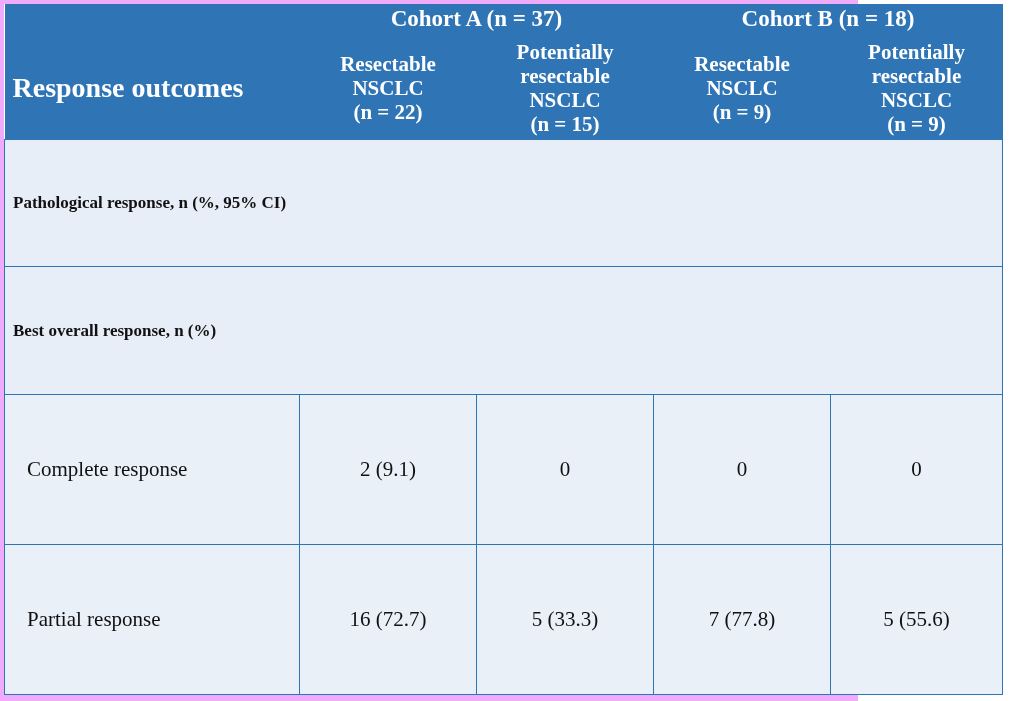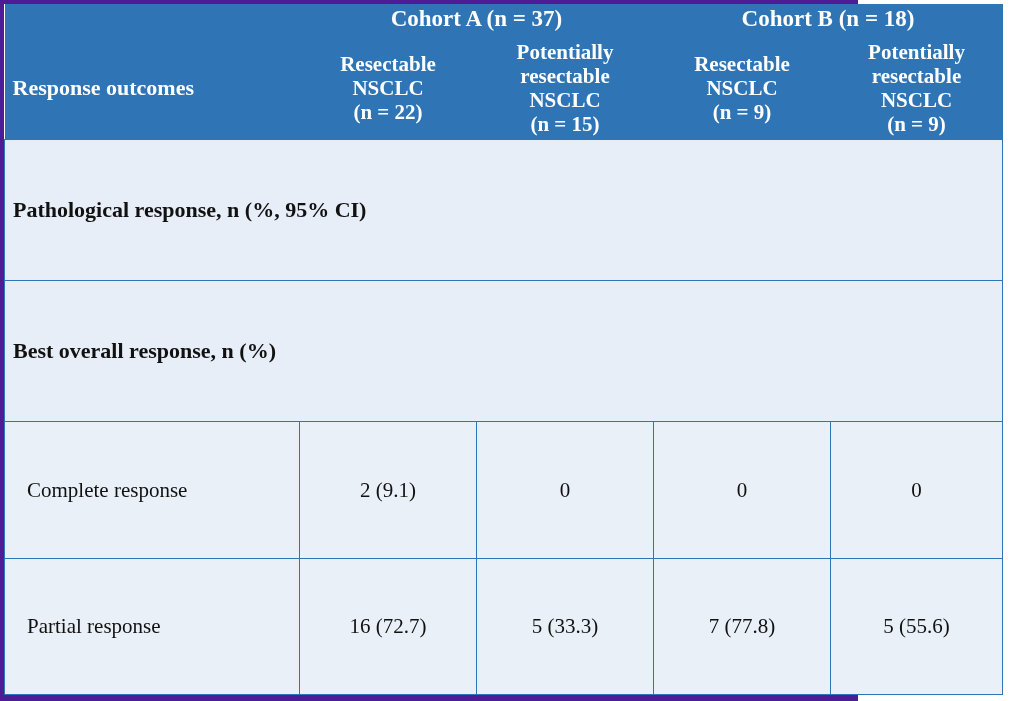--- a/index.html
+++ b/index.html
@@ -12,21 +12,21 @@
     height: 701px;
     font-family: "Liberation Serif", serif;
     overflow: hidden;
   }
   #table-frame {
     position: absolute;
     left: 0;
     top: 0;
     width: 858px;
     height: 701px;
-    background: #4c1d95;
+    background: #f0abfc;
     box-sizing: border-box;
     padding: 4px 8px 6px 4px;
   }
   table.resp-table {
     width: 100%;
     height: 100%;
     border-collapse: collapse;
     table-layout: fixed;
     background: #ffffff;
     font-size: 21px;
@@ -45,21 +45,21 @@
     font-weight: bold;
     text-align: center;
     vertical-align: middle;
     border: none;
     padding: 2px 4px;
   }
   thead td.resp-outcomes {
     text-align: left;
     vertical-align: middle;
     padding-left: 8px;
-    font-size: 22px;
+    font-size: 28px;
   }
   thead td.cohort {
     font-size: 23px;
     padding-bottom: 6px;
   }
   thead td.subhead {
     font-size: 21px;
     line-height: 1.15;
   }
   thead tr.cohort-row td.spacer { background: #2f75b5; }
@@ -67,21 +67,21 @@
   tbody td {
     border: 1px solid #2f75b5;
     padding: 3px 8px;
     vertical-align: middle;
     line-height: 1.18;
   }
   tbody tr.section td {
     background: #e8eef7;
     font-weight: bold;
     text-align: left;
-    font-size: 22px;
+    font-size: 17px;
     padding-left: 8px;
   }
   tbody td.label {
     text-align: left;
     padding-left: 34px;
     text-indent: -12px;
   }
   tbody td.val {
     text-align: center;
   }

